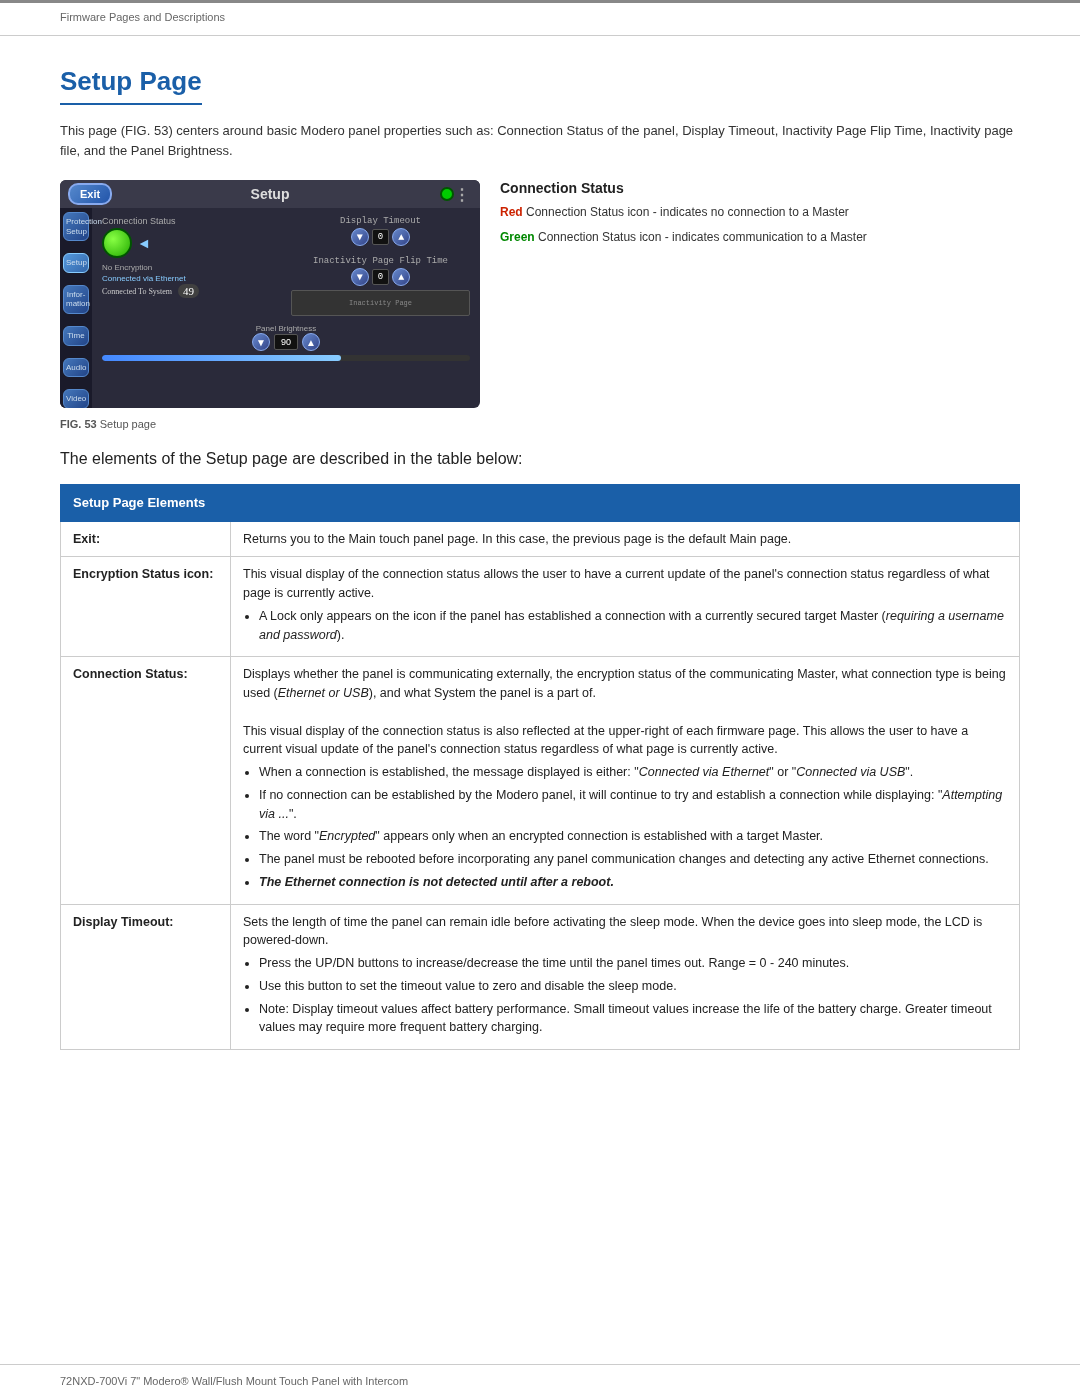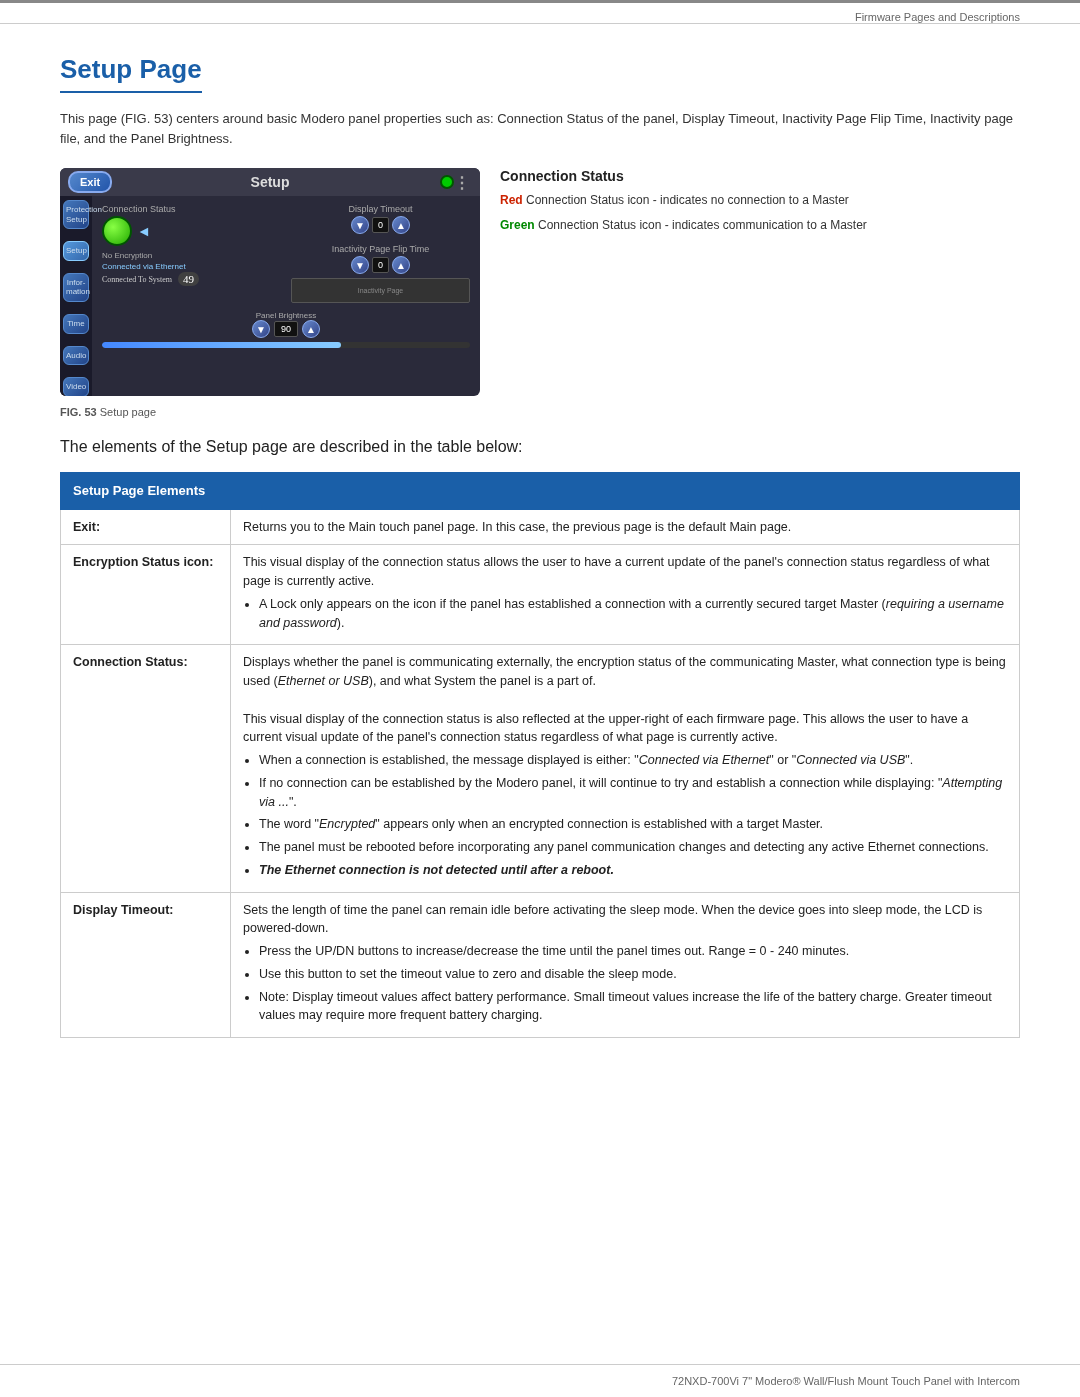--- a/index.html
+++ b/index.html
@@ -14,25 +14,24 @@
     }
 
     
     .top-border {
       height: 3px;
       background: #888;
       width: 100%;
     }
 
     .page-header {
-      padding: 8px 60px 0 60px;
+      padding: 8px 60px 12px 60px;
       font-size: 11px;
       color: #666;
       border-bottom: 1px solid #ccc;
-      text-align: right;
     }
 
     .main-content {
       padding: 30px 60px 60px 60px;
     }
 
     h1.page-title {
       font-size: 26px;
       font-weight: bold;
       color: #1a5fa8;
@@ -313,21 +312,21 @@
     .elements-table ul li {
       margin-bottom: 4px;
       line-height: 1.5;
     }
 
     .italic { font-style: italic; }
     .bold { font-weight: bold; }
 
     .page-footer {
       display: flex;
-      justify-content: flex-end;
+      justify-content: flex-start;
       align-items: center;
       padding: 10px 60px;
       border-top: 1px solid #ccc;
       font-size: 11px;
       color: #666;
       position: absolute;
       bottom: 0;
       left: 0;
       right: 0;
     }
@@ -408,21 +407,21 @@
                 <span style="color:#88ccff; font-size:14px;">◄</span>
               </div>
               <div class="screen-info">No Encryption</div>
               <div class="screen-info highlight" style="color:#88ccff;">Connected via Ethernet</div>
               <div class="connected-to-system-row">
                 <span style="font-size:8px;color:#ccc;">Connected To System</span>
                 <span class="system-num-box">49</span>
               </div>
             </div>
 
-            <div style="flex:1; text-align:center;">
+            <div style="flex:1; text-align:center;font-family:Liberation Mono, monospace;">
               <div class="conn-label">Display Timeout</div>
               <div style="display:flex; align-items:center; gap:3px; justify-content:center;">
                 <div class="arrow-btn">▼</div>
                 <span class="num-box">0</span>
                 <div class="arrow-btn">▲</div>
               </div>
 
               <div style="margin-top:10px;">
                 <div class="conn-label">Inactivity Page Flip Time</div>
                 <div style="display:flex; align-items:center; gap:3px; justify-content:center;">

